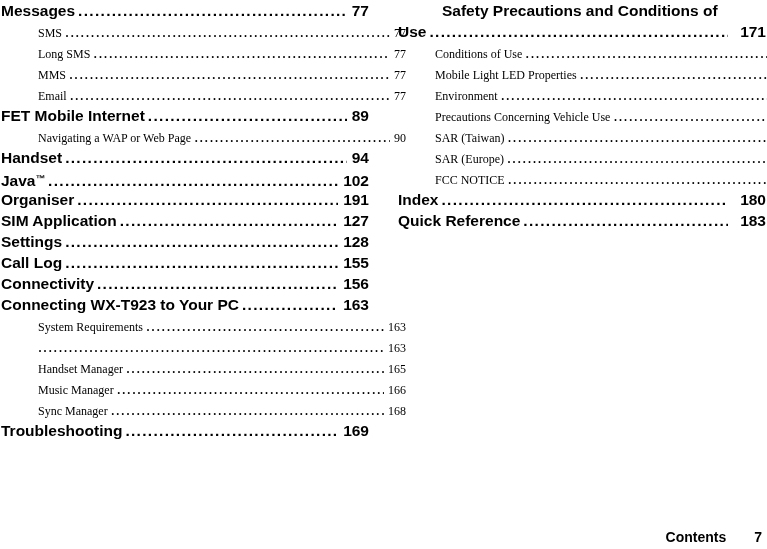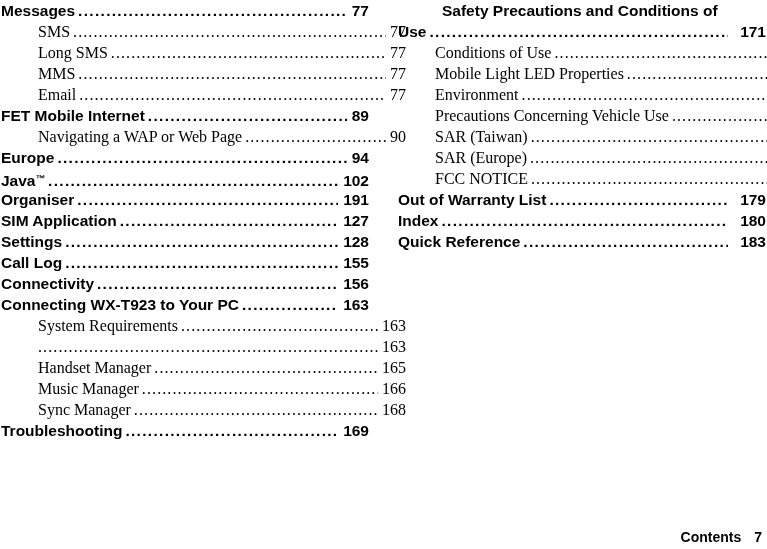--- a/index.html
+++ b/index.html
@@ -95,21 +95,21 @@
   .lvl1 .leader::after {
     font-size: 15.5px;
     font-weight: bold;
     letter-spacing: 1.3px;
   }
 
   
   .lvl2 {
     font-family: "Liberation Serif", serif;
     font-weight: normal;
-    font-size: 16px;
+    font-size: 12px;
   }
   .lvl2 .toc-title { padding-right: 3px; }
   .lvl2 .leader::after {
     font-size: 16px;
     letter-spacing: 1.1px;
   }
 
   
   .indent { padding-left: 37px; }
   .col-right .indent { padding-left: 37px; }
@@ -143,21 +143,21 @@
     left: 0;
     bottom: 4px;
     width: 767px;
     display: flex;
     justify-content: flex-end;
     align-items: baseline;
     font-family: "Liberation Sans", sans-serif;
     font-weight: bold;
     font-size: 14px;
   }
-  .footer-label { margin-right: 13px; }
+  .footer-label { margin-right: 28px; }
   .footer-page { margin-right: 5px; }
 </style>
 </head>
 <body>
 
 <div class="page">
 
   <div class="columns">
 
     <div class="col col-left" id="col-left">
@@ -190,21 +190,21 @@
           <span class="toc-title">FET Mobile Internet</span>
           <span class="leader"></span>
           <span class="toc-page">89</span>
         </div>
         <div class="toc-row lvl2 indent">
           <span class="toc-title">Navigating a WAP or Web Page</span>
           <span class="leader"></span>
           <span class="toc-page">90</span>
         </div>
         <div class="toc-row lvl1">
-          <span class="toc-title">Europe</span>
+          <span class="toc-title">Handset</span>
           <span class="leader"></span>
           <span class="toc-page">94</span>
         </div>
         <div class="toc-row lvl1">
           <span class="toc-title">Java<span class="tm">™</span></span>
           <span class="leader"></span>
           <span class="toc-page">102</span>
         </div>
         <div class="toc-row lvl1">
           <span class="toc-title">Organiser</span>
@@ -294,25 +294,20 @@
           <span class="toc-title">SAR (Taiwan)</span>
           <span class="leader"></span>
         </div>
         <div class="toc-row lvl2 indent">
           <span class="toc-title">SAR (Europe)</span>
           <span class="leader"></span>
         </div>
         <div class="toc-row lvl2 indent">
           <span class="toc-title">FCC NOTICE</span>
           <span class="leader"></span>
-        </div>
-        <div class="toc-row lvl1">
-          <span class="toc-title">Out of Warranty List</span>
-          <span class="leader"></span>
-          <span class="toc-page">179</span>
         </div>
         <div class="toc-row lvl1">
           <span class="toc-title">Index</span>
           <span class="leader"></span>
           <span class="toc-page">180</span>
         </div>
         <div class="toc-row lvl1">
           <span class="toc-title">Quick Reference</span>
           <span class="leader"></span>
           <span class="toc-page">183</span>

